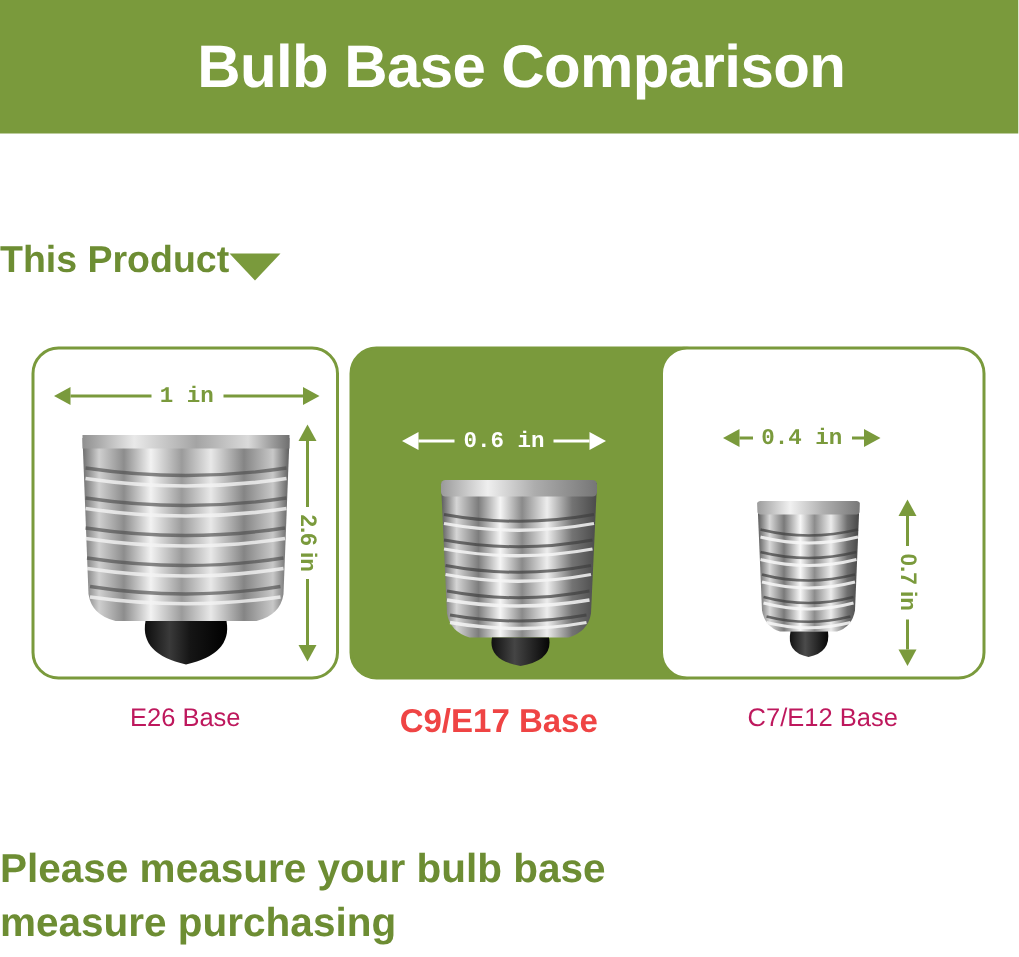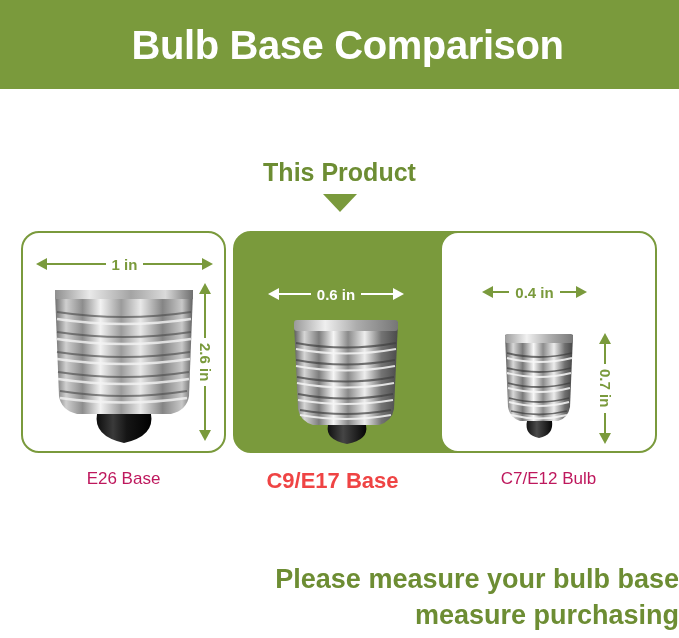--- a/index.html
+++ b/index.html
@@ -37,21 +37,21 @@
     white-space: nowrap;
     font-family: "Liberation Sans", sans-serif;
   }
 
   
   #this-product-callout {
     position: absolute;
     left: 0; top: 160px;
     width: 679px;
     display: flex;
-    flex-direction: column;
+    flex-direction: row;
     align-items: center;
   }
   #this-product-label {
     color: #6d8d33;
     font-size: 25px;
     font-weight: bold;
     line-height: 1;
     white-space: nowrap;
   }
   #this-product-arrow {
@@ -102,20 +102,21 @@
   #card-0 .bulb-art { top: 53px;  width: 146px; }
   #card-1 .bulb-art { top: 84px;  width: 110px; margin-left: -8px; }
   #card-2 .bulb-art { top: 98px;  width: 72px;  margin-left: -10px; }
 
   
   .dim-h {
     position: absolute;
     display: flex;
     align-items: center;
     height: 18px;
+    font-family: Liberation Mono, monospace;
   }
   .dim-h .line {
     flex: 1 1 auto;
     height: 2px;
     background: currentColor;
   }
   .dim-h .head-l, .dim-h .head-r {
     width: 0; height: 0;
     border-top: 6px solid transparent;
     border-bottom: 6px solid transparent;
@@ -191,21 +192,21 @@
   .caption.highlight { color: #ef4444; font-weight: bold; font-size: 22px; }
   #caption-0 { left: 0px;   width: 205px; }
   #caption-1 { left: 212px; width: 199px; }
   #caption-2 { left: 419px; width: 217px; }
 
   
   #footer-note {
     position: absolute;
     left: 0; top: 562px;
     width: 679px;
-    text-align: right;
+    text-align: left;
     color: #6d8d33;
     font-size: 27px;
     font-weight: bold;
     line-height: 1.32;
   }
   #footer-note .fl { display: block; }
 </style>
 </head>
 <body>
 
@@ -419,19 +420,19 @@
           <path d="M24,90 L49,90 Q51,104 36,107 Q21,104 24,90 Z" fill="url(#tip2)"></path>
         </svg>
       </div>
     </div>
   </div>
 </div>
 
 <div id="captions-row">
   <div class="caption plain" id="caption-0">E26 Base</div>
   <div class="caption highlight" id="caption-1">C9/E17 Base</div>
-  <div class="caption plain" id="caption-2">C7/E12 Bulb</div>
+  <div class="caption plain" id="caption-2">C7/E12 Base</div>
 </div>
 
 <div id="footer-note">
   <span class="fl">Please measure your bulb base</span>
   <span class="fl">measure purchasing</span>
 </div>
 
 </body></html>

